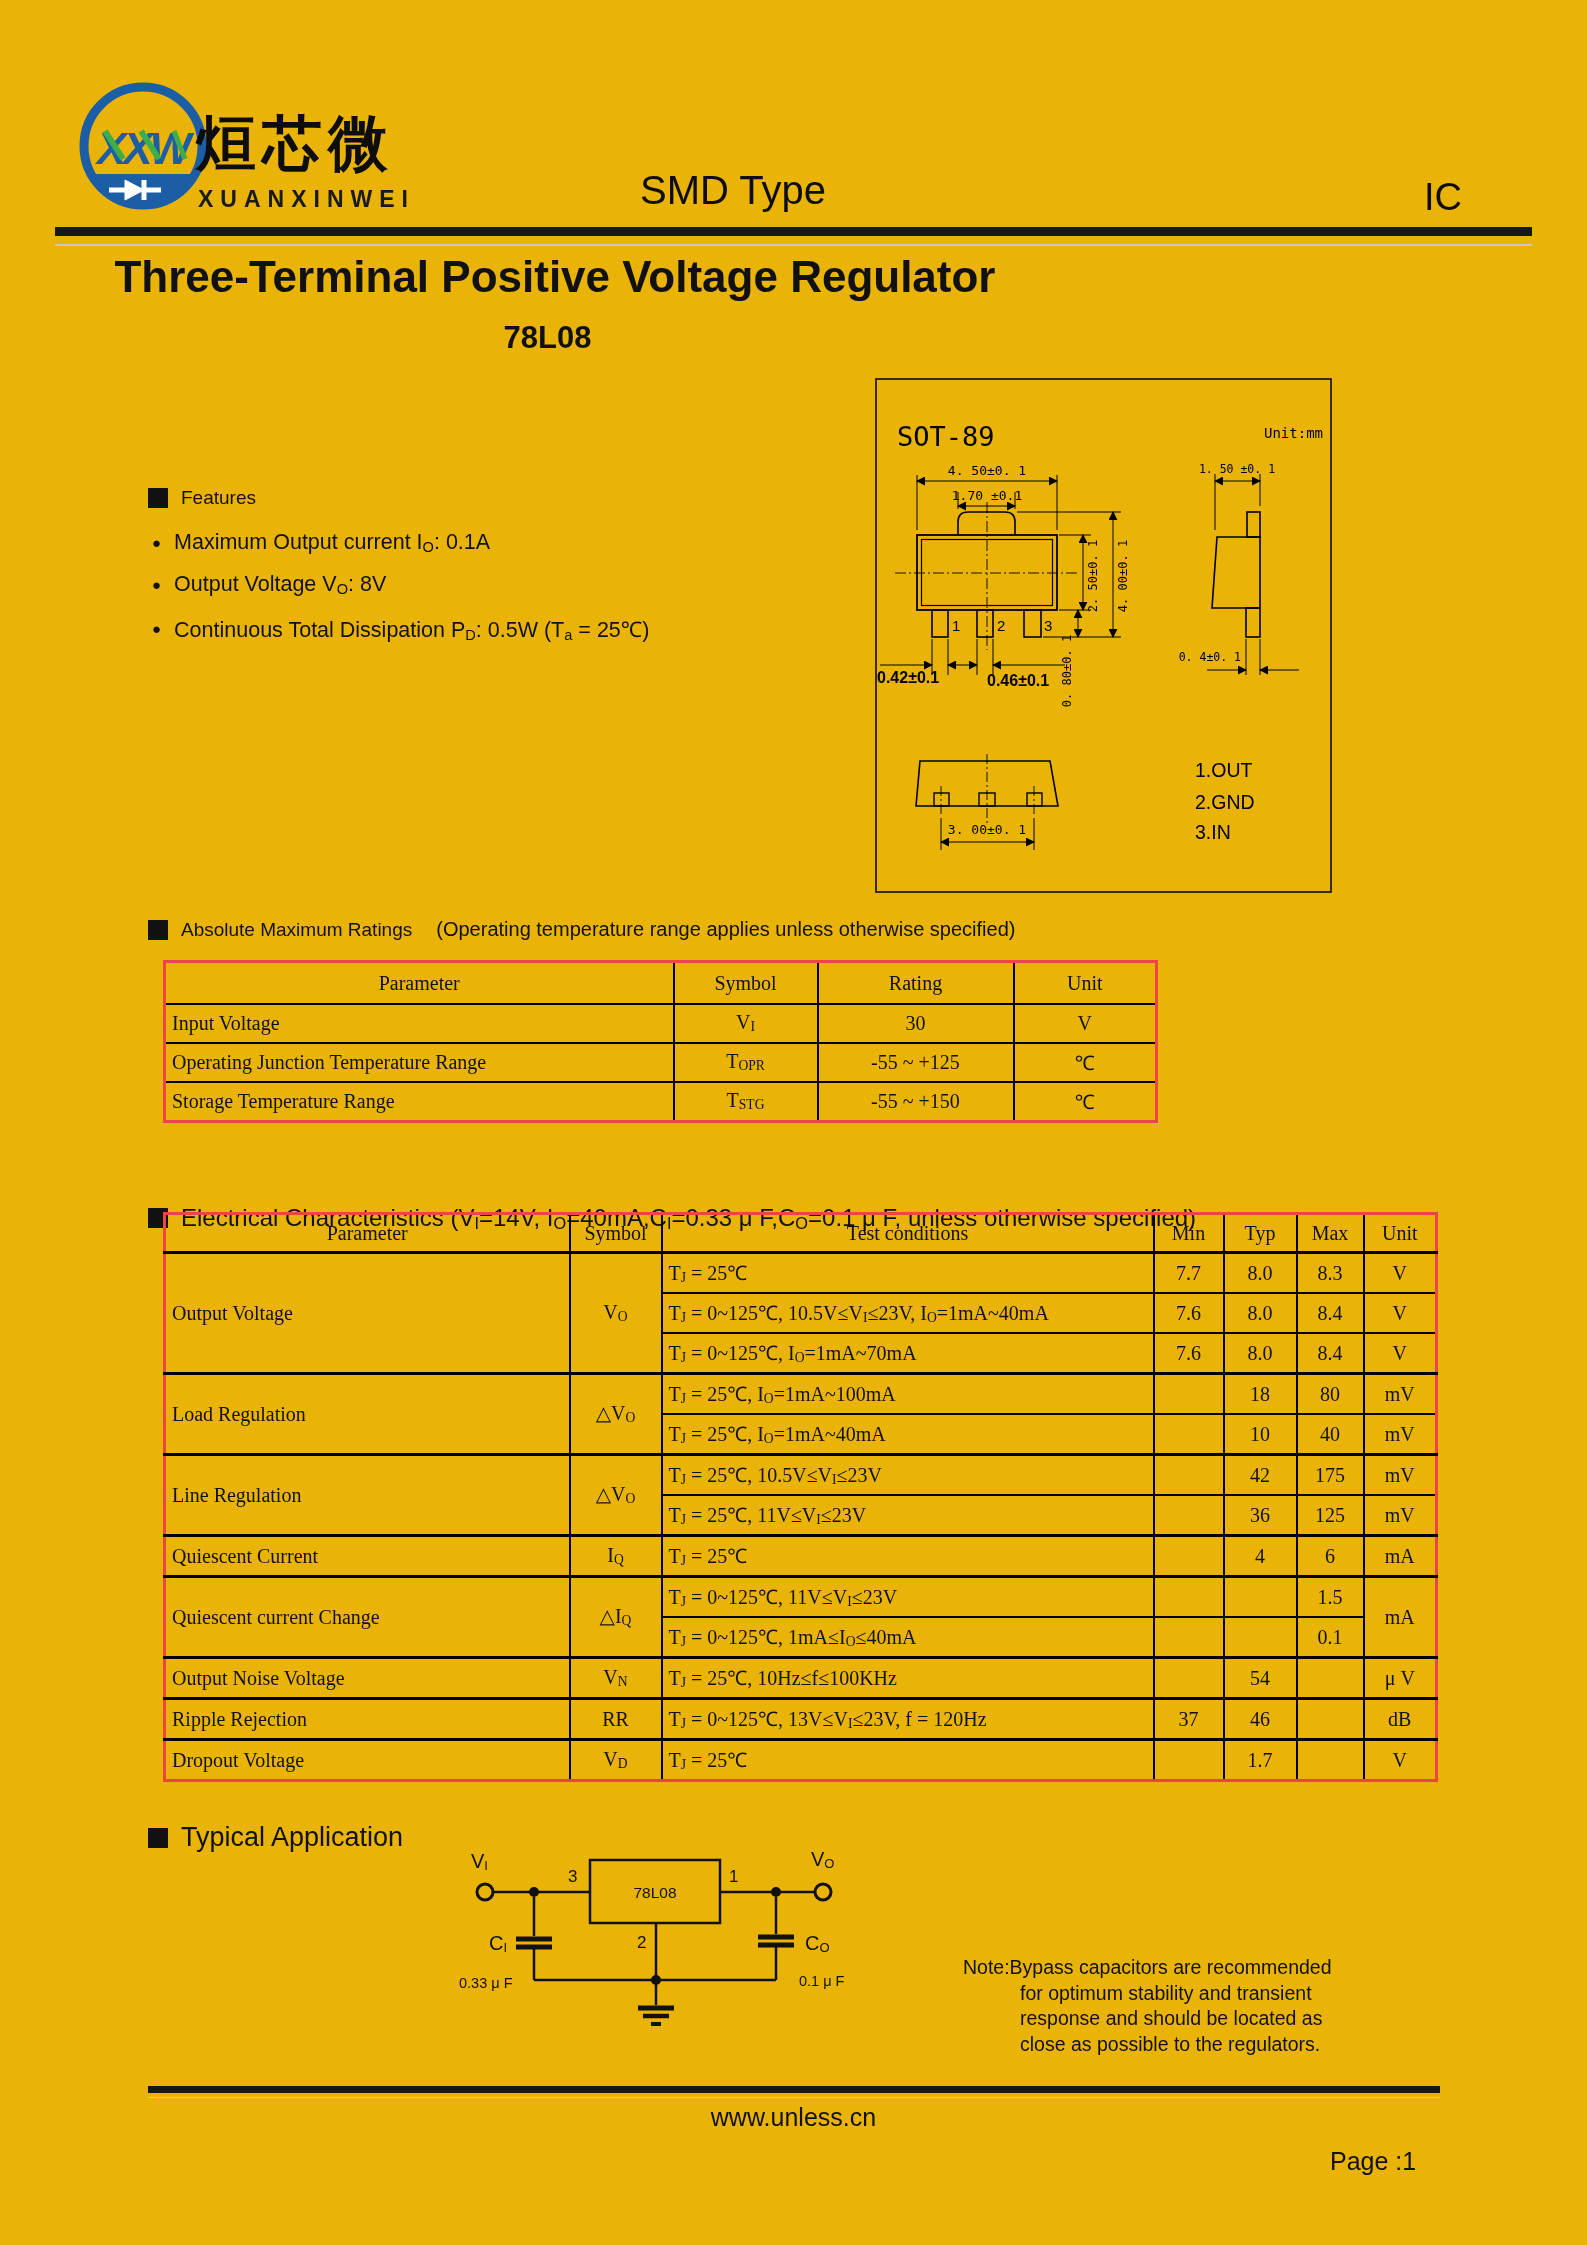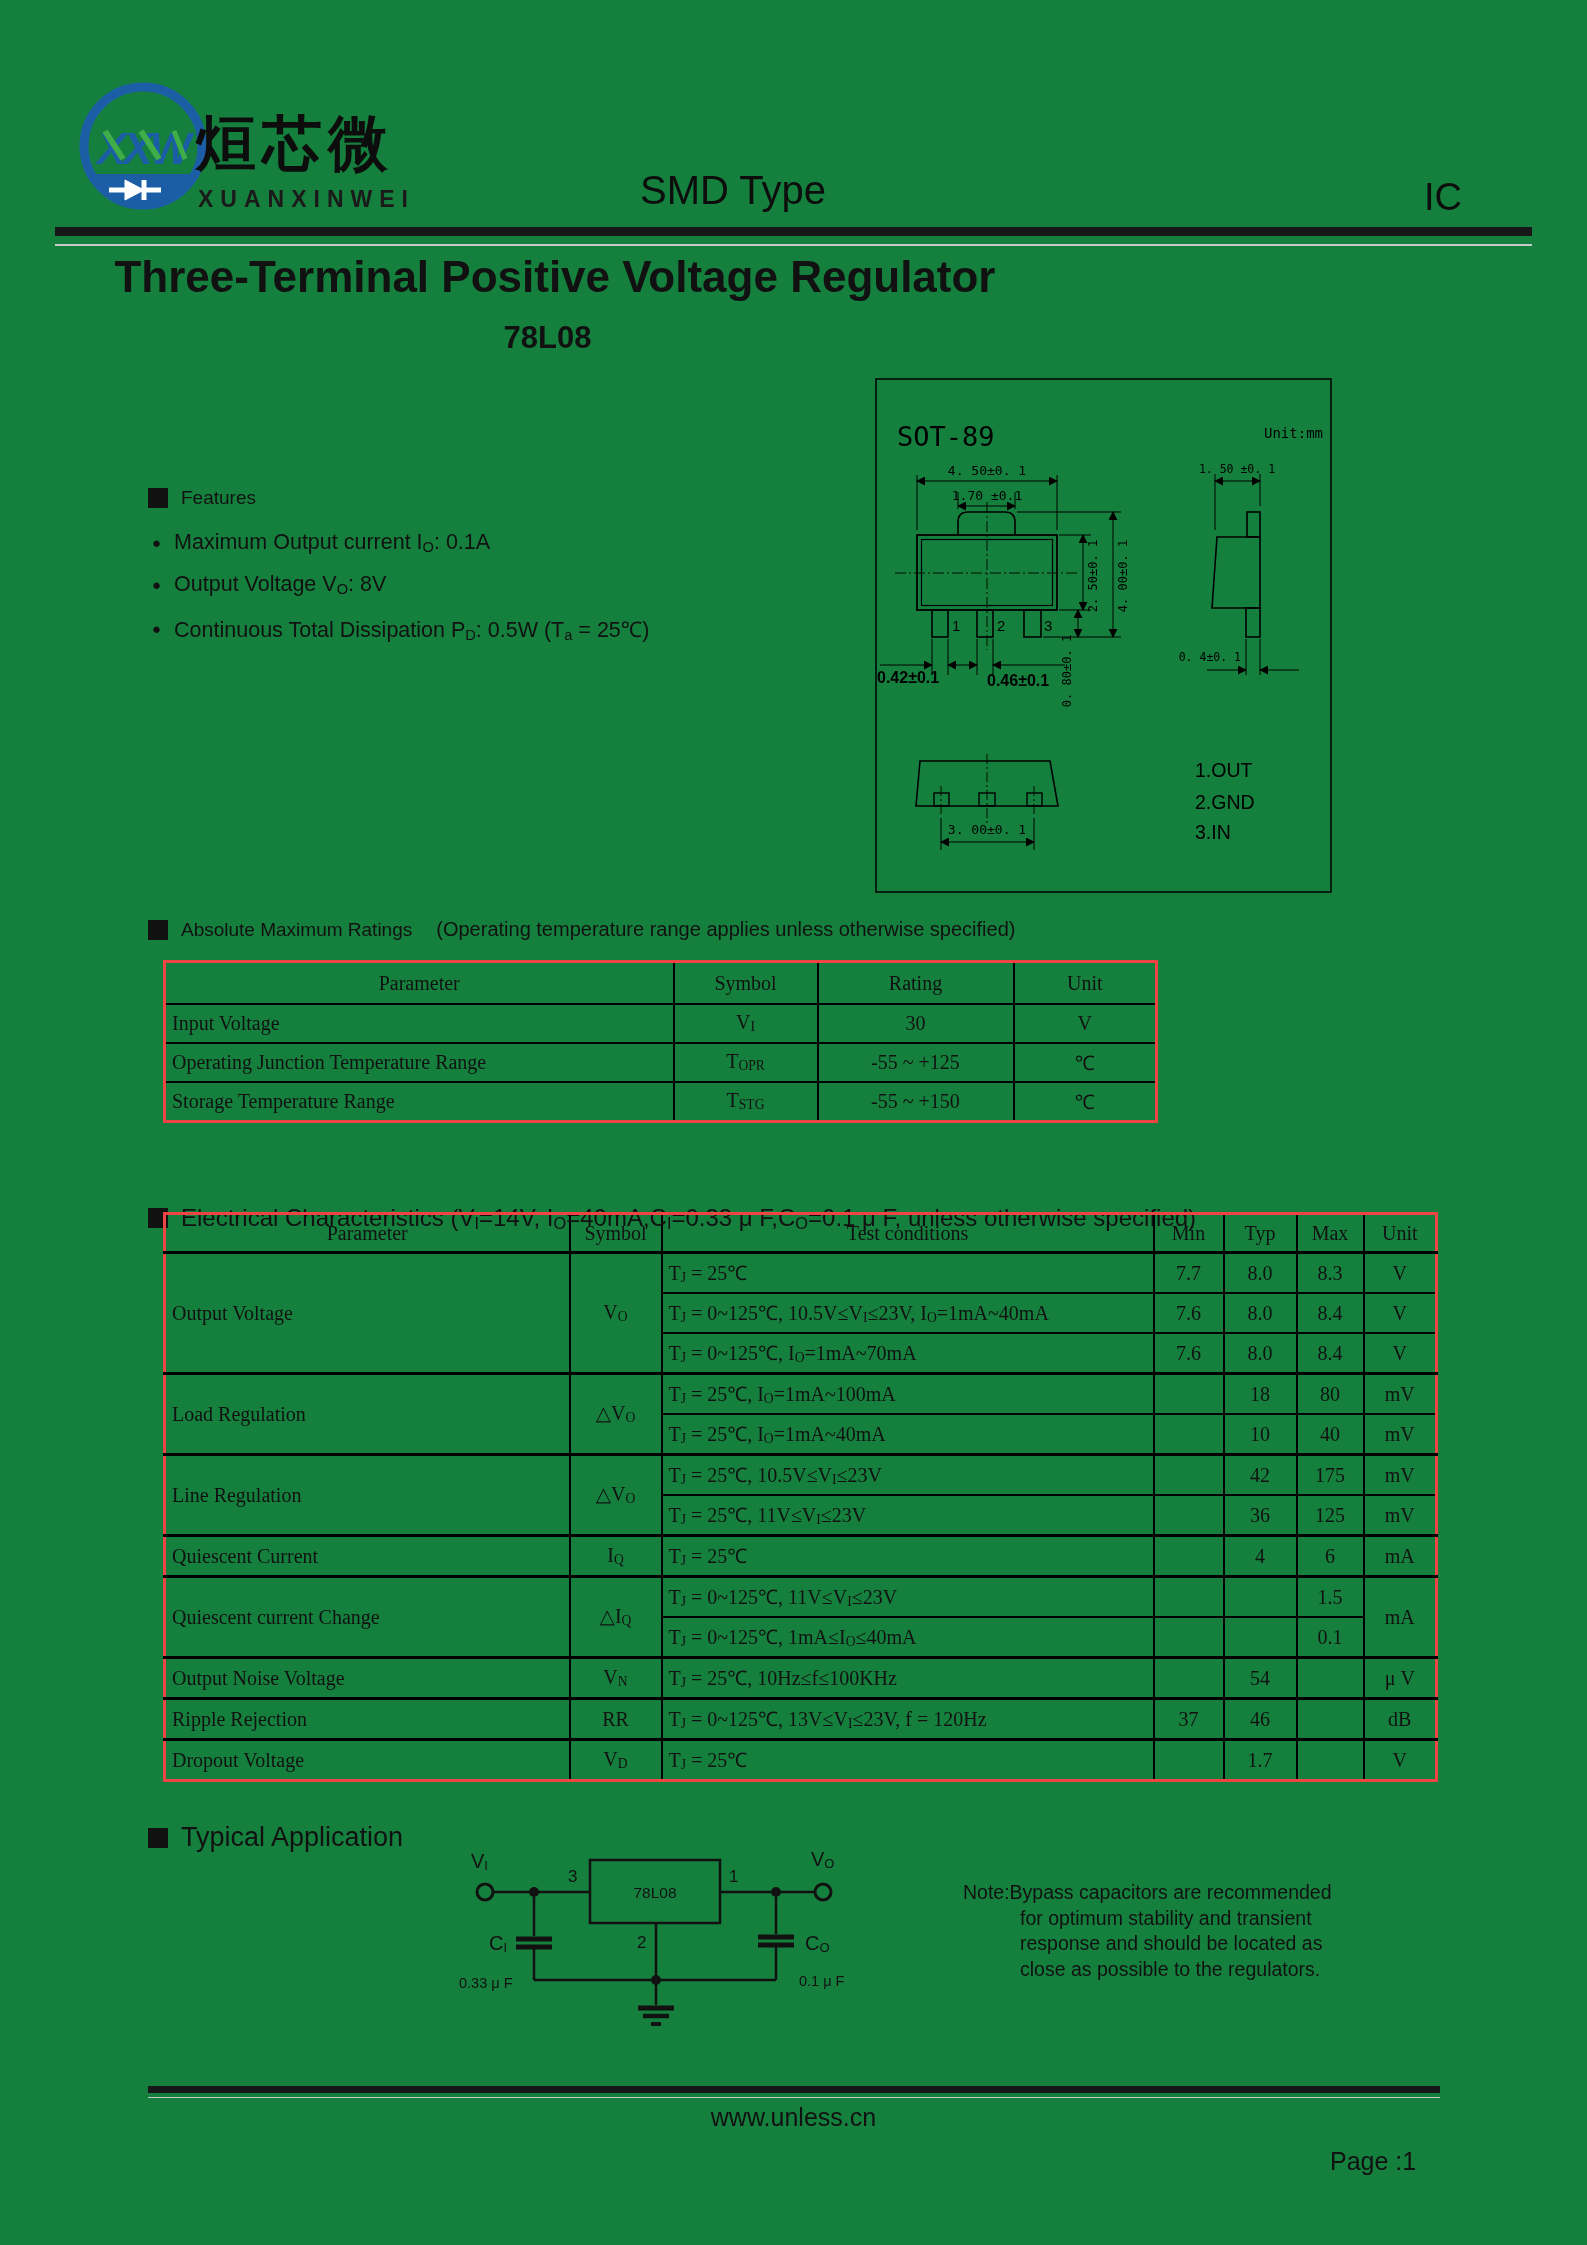--- a/index.html
+++ b/index.html
@@ -1,17 +1,17 @@
 <!DOCTYPE html>
 <html><head>
 <meta charset="utf-8">
 <title>78L08 Datasheet</title>
 <style>
   html,body{margin:0;padding:0;background:#ffffff;}
-  .page{position:relative;width:1587px;height:2245px;background:#15803d;
+  .page{position:relative;width:1587px;height:2245px;background:#eab308;
         font-family:"Liberation Sans",sans-serif;color:#111;overflow:hidden;}
   .abs{position:absolute;}
   sub{font-size:.68em;vertical-align:-0.18em;letter-spacing:0;}
   
   .brand-cn{font-size:60px;font-weight:900;letter-spacing:6px;color:#0d0d0d;}
   .brand-en{font-size:23px;font-weight:700;letter-spacing:7px;color:#1a1a1a;}
   .smd-type{font-size:40px;color:#0d0d0d;}
   .ic{font-size:38px;color:#0d0d0d;}
   .rule-thick{background:#171717;}
   .rule-thin{background:#c9c9c9;}
@@ -398,21 +398,21 @@
     <text x="356" y="14" font-size="20" fill="#111"><tspan>V</tspan><tspan font-size="13" dy="2">O</tspan></text>
     <text x="34" y="98" font-size="20" fill="#111"><tspan>C</tspan><tspan font-size="13" dy="2">I</tspan></text>
     <text x="350" y="98" font-size="20" fill="#111"><tspan>C</tspan><tspan font-size="13" dy="2">O</tspan></text>
     <text x="4" y="136" font-size="14.5" fill="#111">0.33 μ F</text>
     <text x="344" y="134" font-size="14.5" fill="#111">0.1 μ F</text>
     <text x="113" y="30" font-size="17" fill="#111">3</text>
     <text x="274" y="30" font-size="17" fill="#111">1</text>
     <text x="182" y="96" font-size="17" fill="#111">2</text>
   </svg>
 
-  <div class="abs note" style="left:963px;top:1880px;width:470px;">
+  <div class="abs note" style="left:963px;top:1955px;width:470px;">
     <div>Note:Bypass capacitors are recommended</div>
     <div class="cont">for optimum stability and transient</div>
     <div class="cont">response and should be located as</div>
     <div class="cont">close as possible to the regulators.</div>
   </div>
 
   <div class="abs rule-thick" style="left:148px;top:2086px;width:1292px;height:7px;"></div>
   <div class="abs rule-thin" style="left:148px;top:2097px;width:1292px;height:1px;"></div>
   <div class="abs footer-site" style="left:0;top:2103px;width:1587px;">www.unless.cn</div>
   <div class="abs footer-page" style="left:1330px;top:2103px;">Page :1</div>

